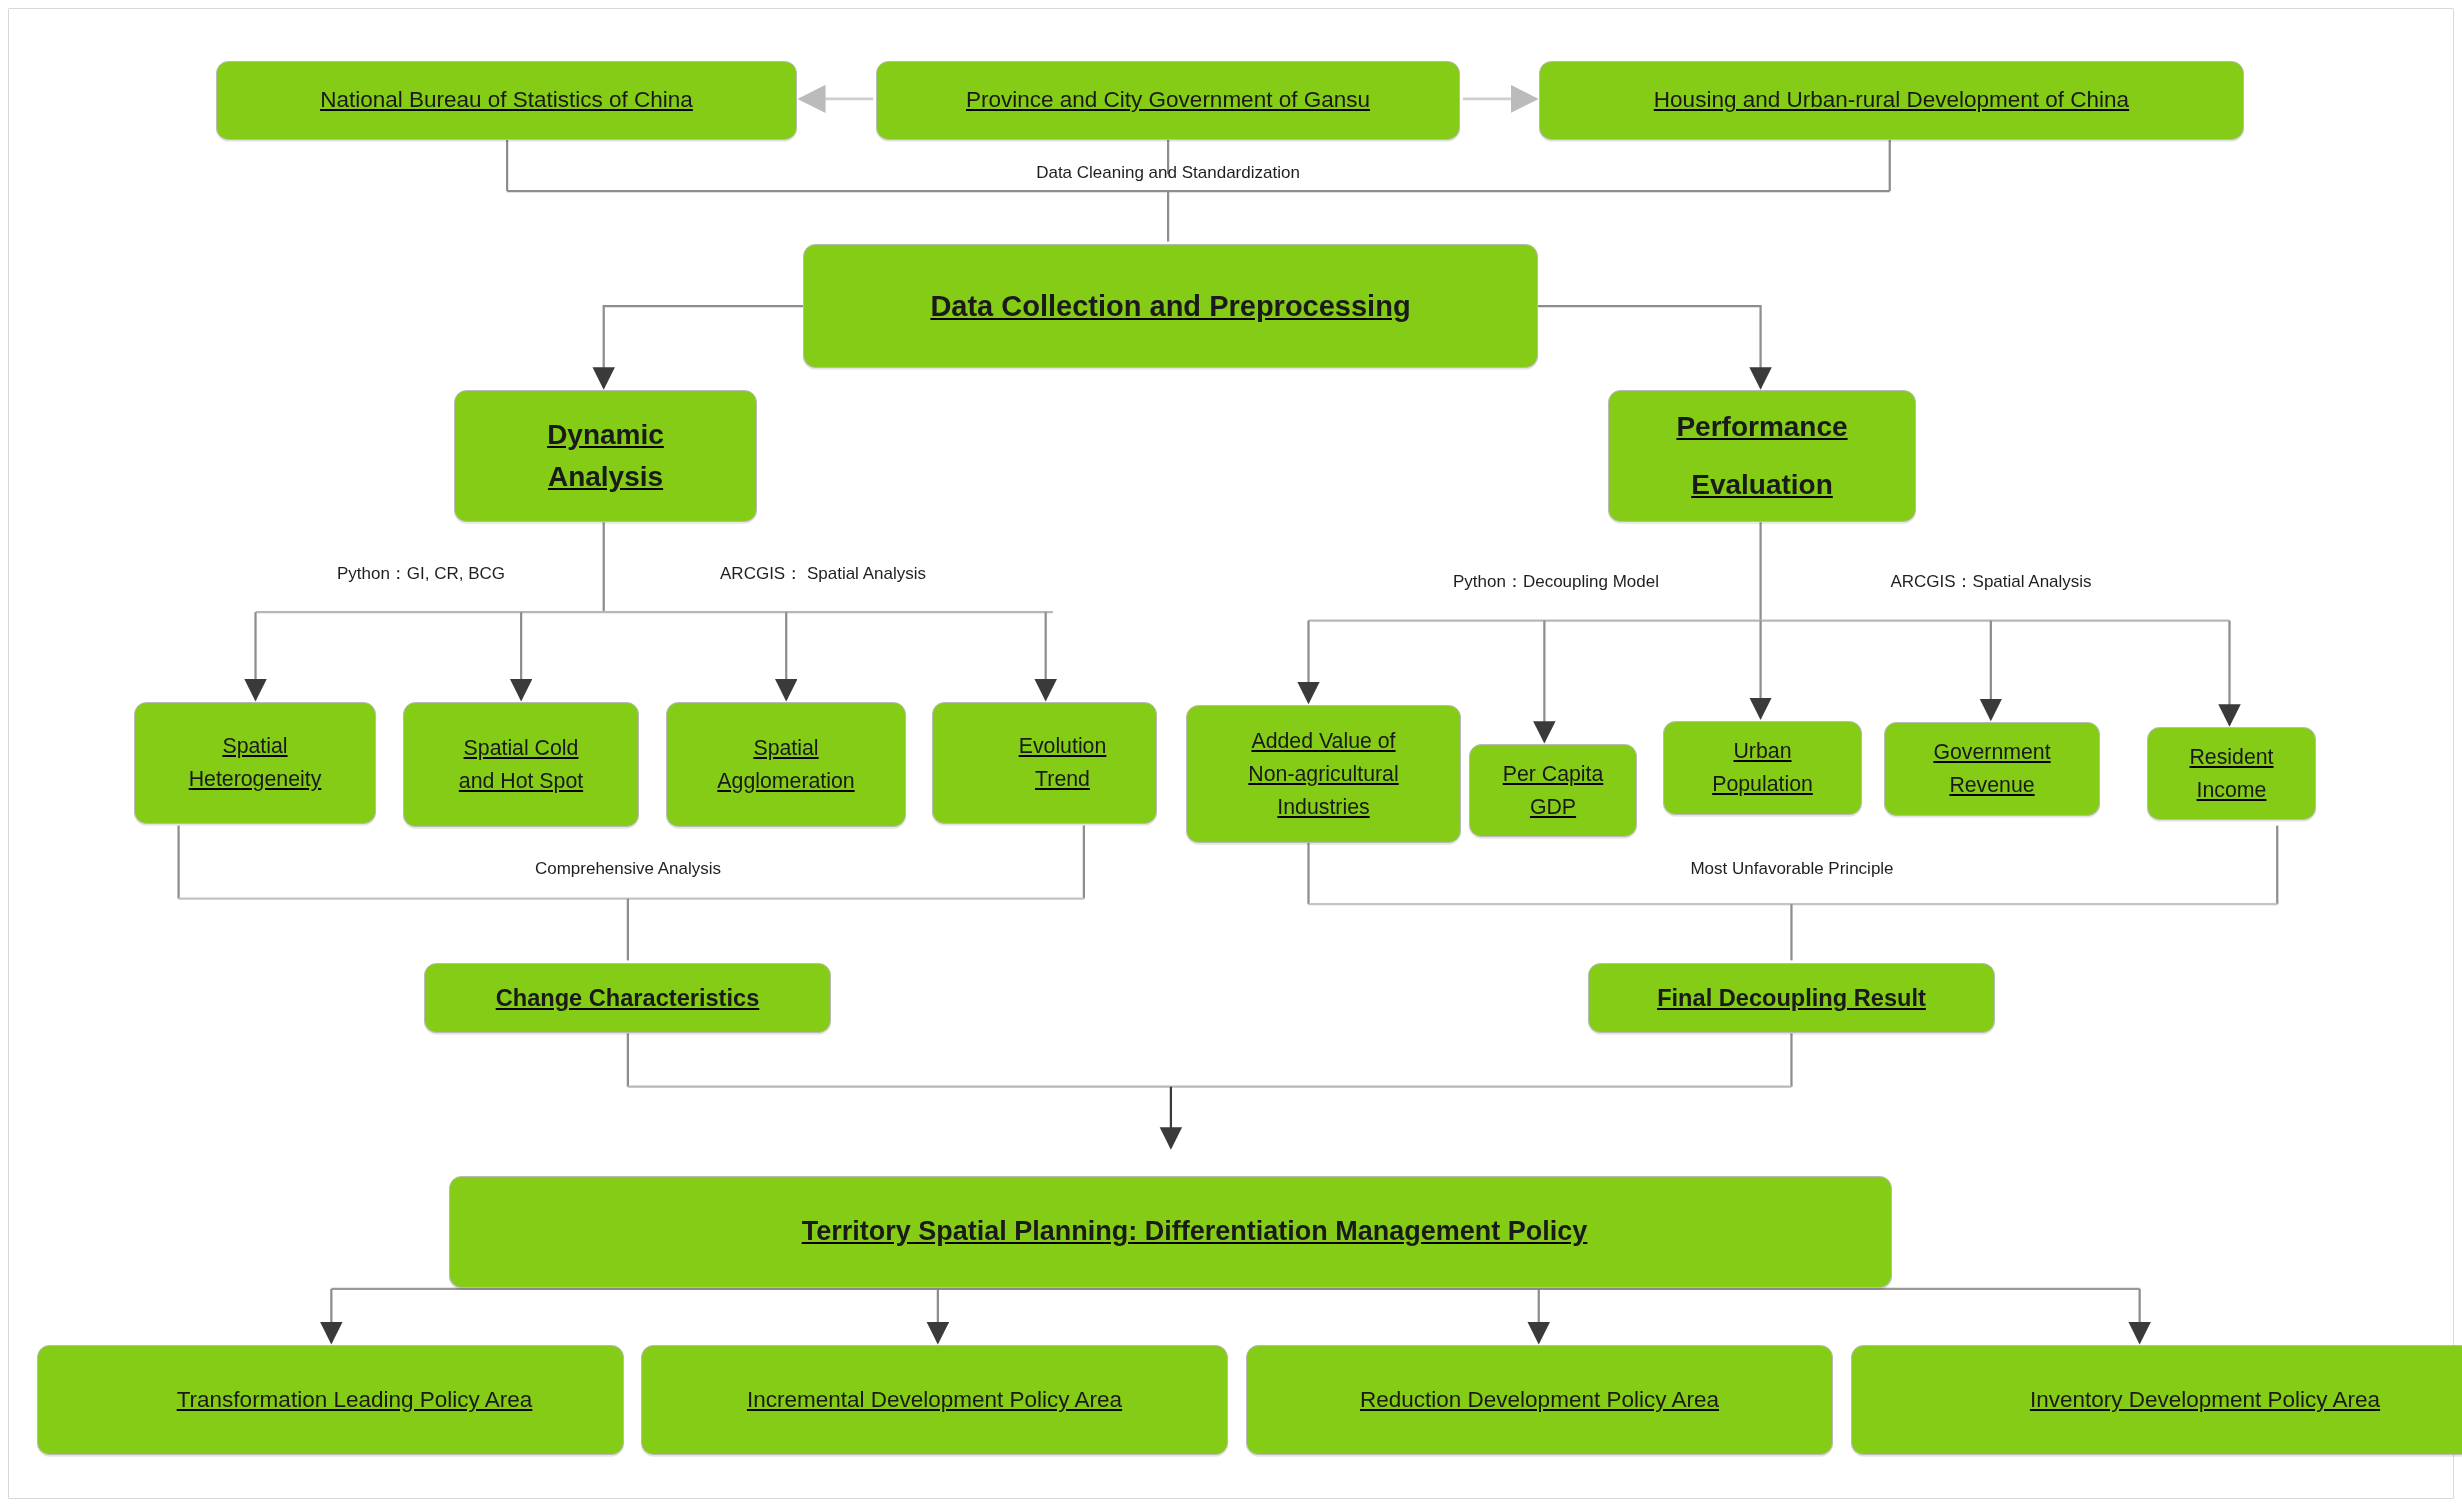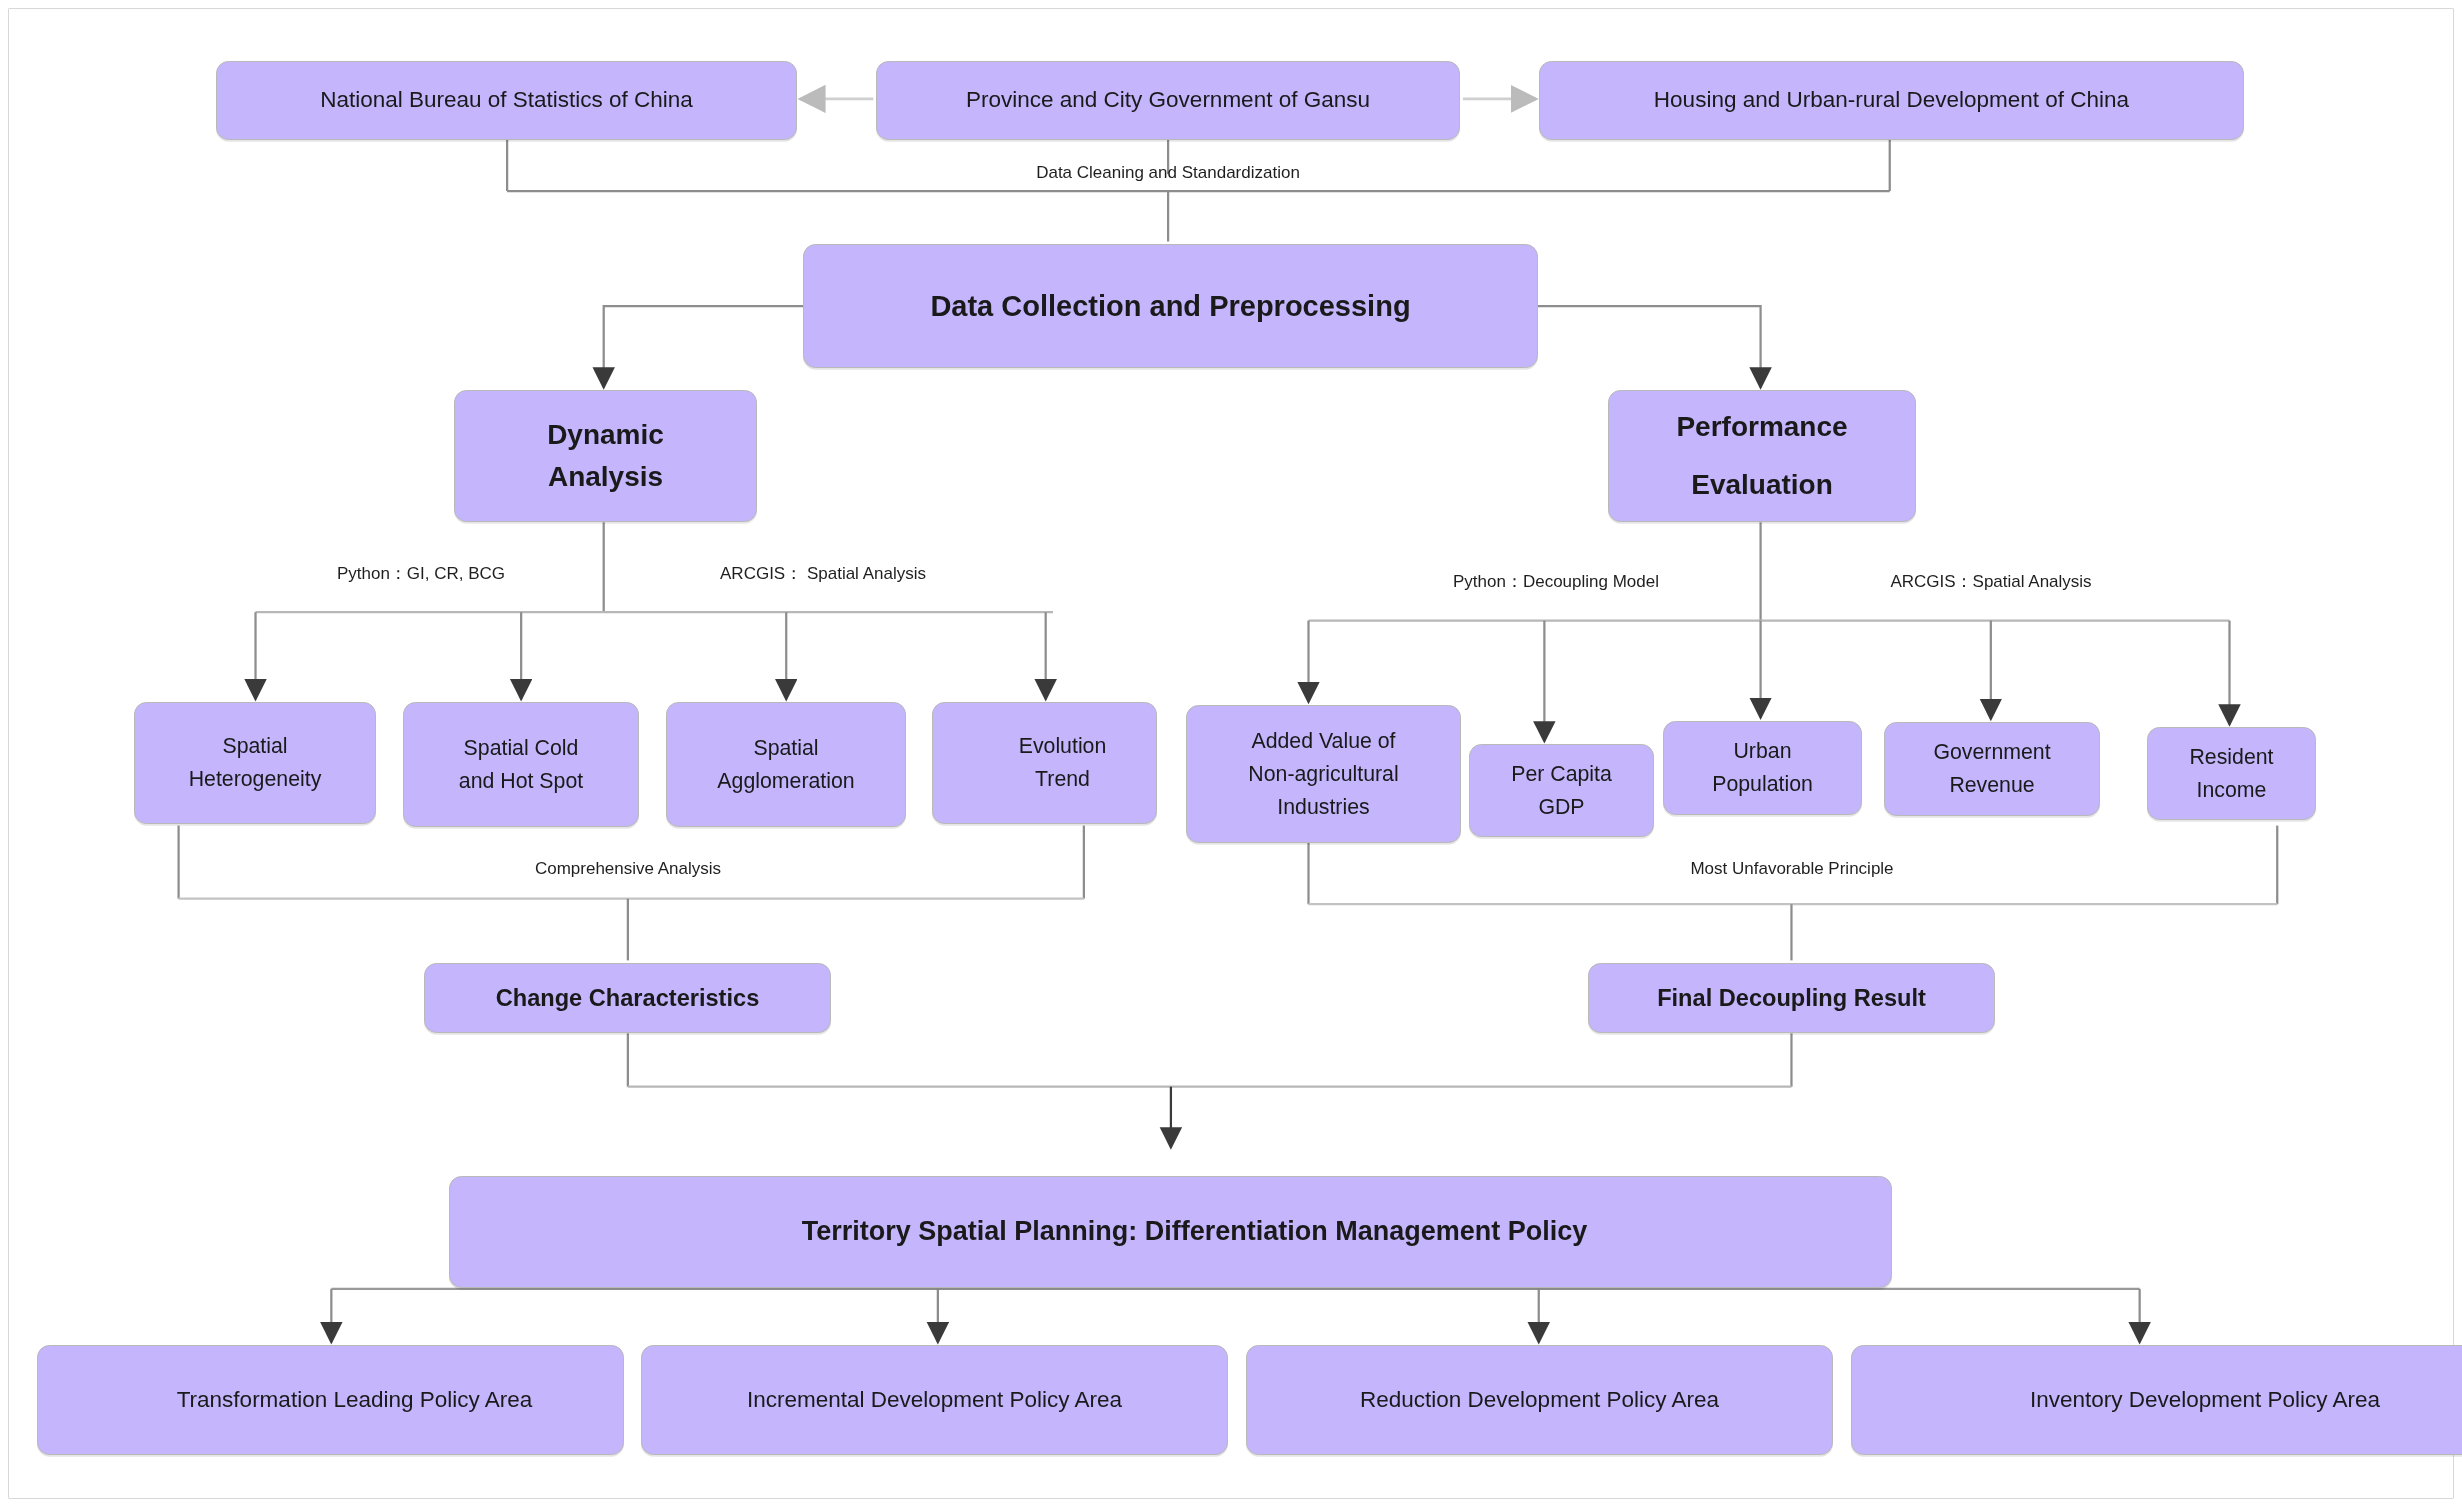--- a/index.html
+++ b/index.html
@@ -2,24 +2,24 @@
 <html style="font-size:9px"><head>
 <meta charset="utf-8">
 <style>
   html,body{margin:0;padding:0;background:#ffffff;}
   body{font-family:"Liberation Sans",sans-serif;}
   #stage{position:relative;width:2462px;height:1508px;background:#ffffff;overflow:hidden;}
   #frame{position:absolute;left:7.9px;top:7.9px;width:2446px;height:1491px;
          border:1.1px solid #d8d8d8;border-radius:1.1px;box-sizing:border-box;}
   svg.edges{position:absolute;left:0;top:0;width:2462px;height:1508px;pointer-events:none;}
 
-  .node{position:absolute;box-sizing:border-box;background:#c4b5fd;
+  .node{position:absolute;box-sizing:border-box;background:#84cc16;
         border:1.1px solid #b9b9b9;border-radius:12.4px;
         display:flex;align-items:center;justify-content:center;text-align:center;
-        box-shadow:0 1.7px 0 0 rgba(0,0,0,0.10);}
+        box-shadow:0 1.7px 0 0 rgba(0,0,0,0.10);text-decoration:underline;}
   .node span{display:block;line-height:1.45;color:#1a1a1a;padding:0 5.6px;}
 
   .t-src   span{font-size:22.5px;font-weight:400;}
   .t-main  span{font-size:29px;font-weight:700;}
   .t-branch span{font-size:28px;font-weight:700;line-height:1.5;}
   .t-leaf  span{font-size:21.3px;font-weight:400;line-height:1.55;}
   .t-result span{font-size:23.6px;font-weight:700;}
   .t-policy span{font-size:27px;font-weight:700;}
   .t-area  span{font-size:22.5px;font-weight:400;}
 
@@ -156,21 +156,21 @@
     <span>Evolution</span>
     <span>Trend</span>
   </div>
 
   <div class="node t-leaf" style="left:1186px;top:705px;width:275px;height:138px;flex-direction:column;">
     <span>Added Value of</span>
     <span>Non-agricultural</span>
     <span>Industries</span>
   </div>
 
-  <div class="node t-leaf" style="left:1469px;top:744px;width:185px;height:93px;flex-direction:column;">
+  <div class="node t-leaf" style="left:1469px;top:744px;width:168px;height:93px;flex-direction:column;">
     <span>Per Capita</span>
     <span>GDP</span>
   </div>
 
   <div class="node t-leaf" style="left:1663px;top:721px;width:199px;height:94px;flex-direction:column;">
     <span>Urban</span>
     <span>Population</span>
   </div>
 
   <div class="node t-leaf" style="left:1884px;top:722px;width:216px;height:94px;flex-direction:column;">

